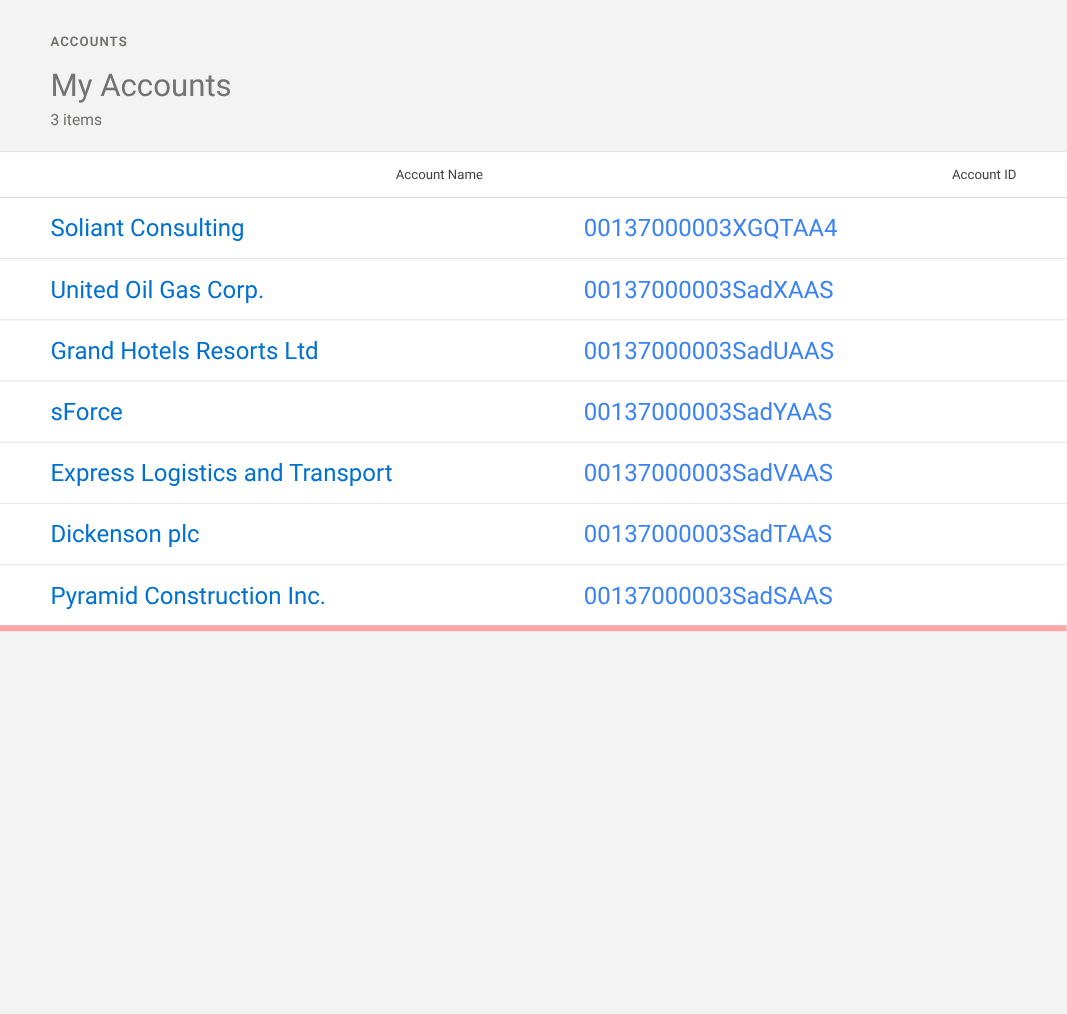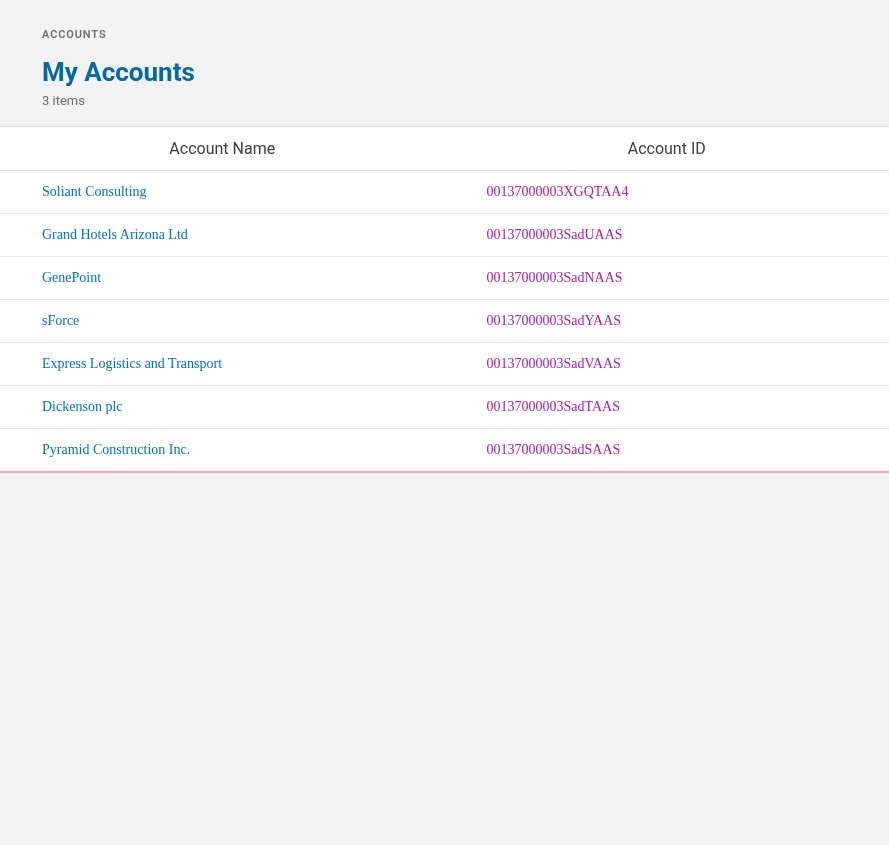--- a/index.html
+++ b/index.html
@@ -32,22 +32,22 @@
       font-size: 11px;
       font-weight: 600;
       color: #706e6b;
       letter-spacing: 0.08em;
       text-transform: uppercase;
       margin-bottom: 4px;
     }
 
     .page-title {
       font-size: 26px;
-      font-weight: 700;
-      color: #0369a1;
+      font-weight: 400;
+      color: #737373;
       margin-bottom: 6px;
       margin-top: 16px;
     }
 
     .items-count {
       font-size: 13px;
       color: #706e6b;
     }
 
     .table-container {
@@ -59,48 +59,47 @@
       width: 100%;
       border-collapse: collapse;
     }
 
     thead tr {
       border-bottom: 1px solid #dddbda;
     }
 
     th {
       padding: 12px 42px;
-      text-align: center;
-      font-size: 16px;
+      text-align: right;
+      font-size: 11px;
       font-weight: 400;
       color: #3e3e3c;
       background: #ffffff;
     }
 
     tbody tr {
       border-bottom: 1px solid #e8e8e8;
     }
 
     tbody tr:last-child {
-      border-bottom: 2px solid #fca5a5;
+      border-bottom: 5px solid #fca5a5;
     }
 
     td {
       padding: 13px 42px;
-      font-size: 14px;
+      font-size: 20px;
       color: #3e3e3c;
-      font-family: Liberation Serif, serif;
     }
 
     td.account-name-cell {
       color: #0070d2;
     }
 
     td.account-id-cell {
-      color: #a21caf;
+      color: #3b82f6;
     }
 
     .col-name {
       width: 50%;
     }
 
     .col-id {
       width: 50%;
     }
   </style>
@@ -122,26 +121,26 @@
           <th class="col-name">Account Name</th>
           <th class="col-id">Account ID</th>
         </tr>
       </thead>
       <tbody id="table-body">
       <tr>
             <td class="account-name-cell col-name">Soliant Consulting</td>
             <td class="account-id-cell col-id">00137000003XGQTAA4</td>
           </tr>
           <tr>
-            <td class="account-name-cell col-name">Grand Hotels Arizona Ltd</td>
-            <td class="account-id-cell col-id">00137000003SadUAAS</td>
+            <td class="account-name-cell col-name">United Oil Gas Corp.</td>
+            <td class="account-id-cell col-id">00137000003SadXAAS</td>
           </tr>
           <tr>
-            <td class="account-name-cell col-name">GenePoint</td>
-            <td class="account-id-cell col-id">00137000003SadNAAS</td>
+            <td class="account-name-cell col-name">Grand Hotels Resorts Ltd</td>
+            <td class="account-id-cell col-id">00137000003SadUAAS</td>
           </tr>
           <tr>
             <td class="account-name-cell col-name">sForce</td>
             <td class="account-id-cell col-id">00137000003SadYAAS</td>
           </tr>
           <tr>
             <td class="account-name-cell col-name">Express Logistics and Transport</td>
             <td class="account-id-cell col-id">00137000003SadVAAS</td>
           </tr>
           <tr>

